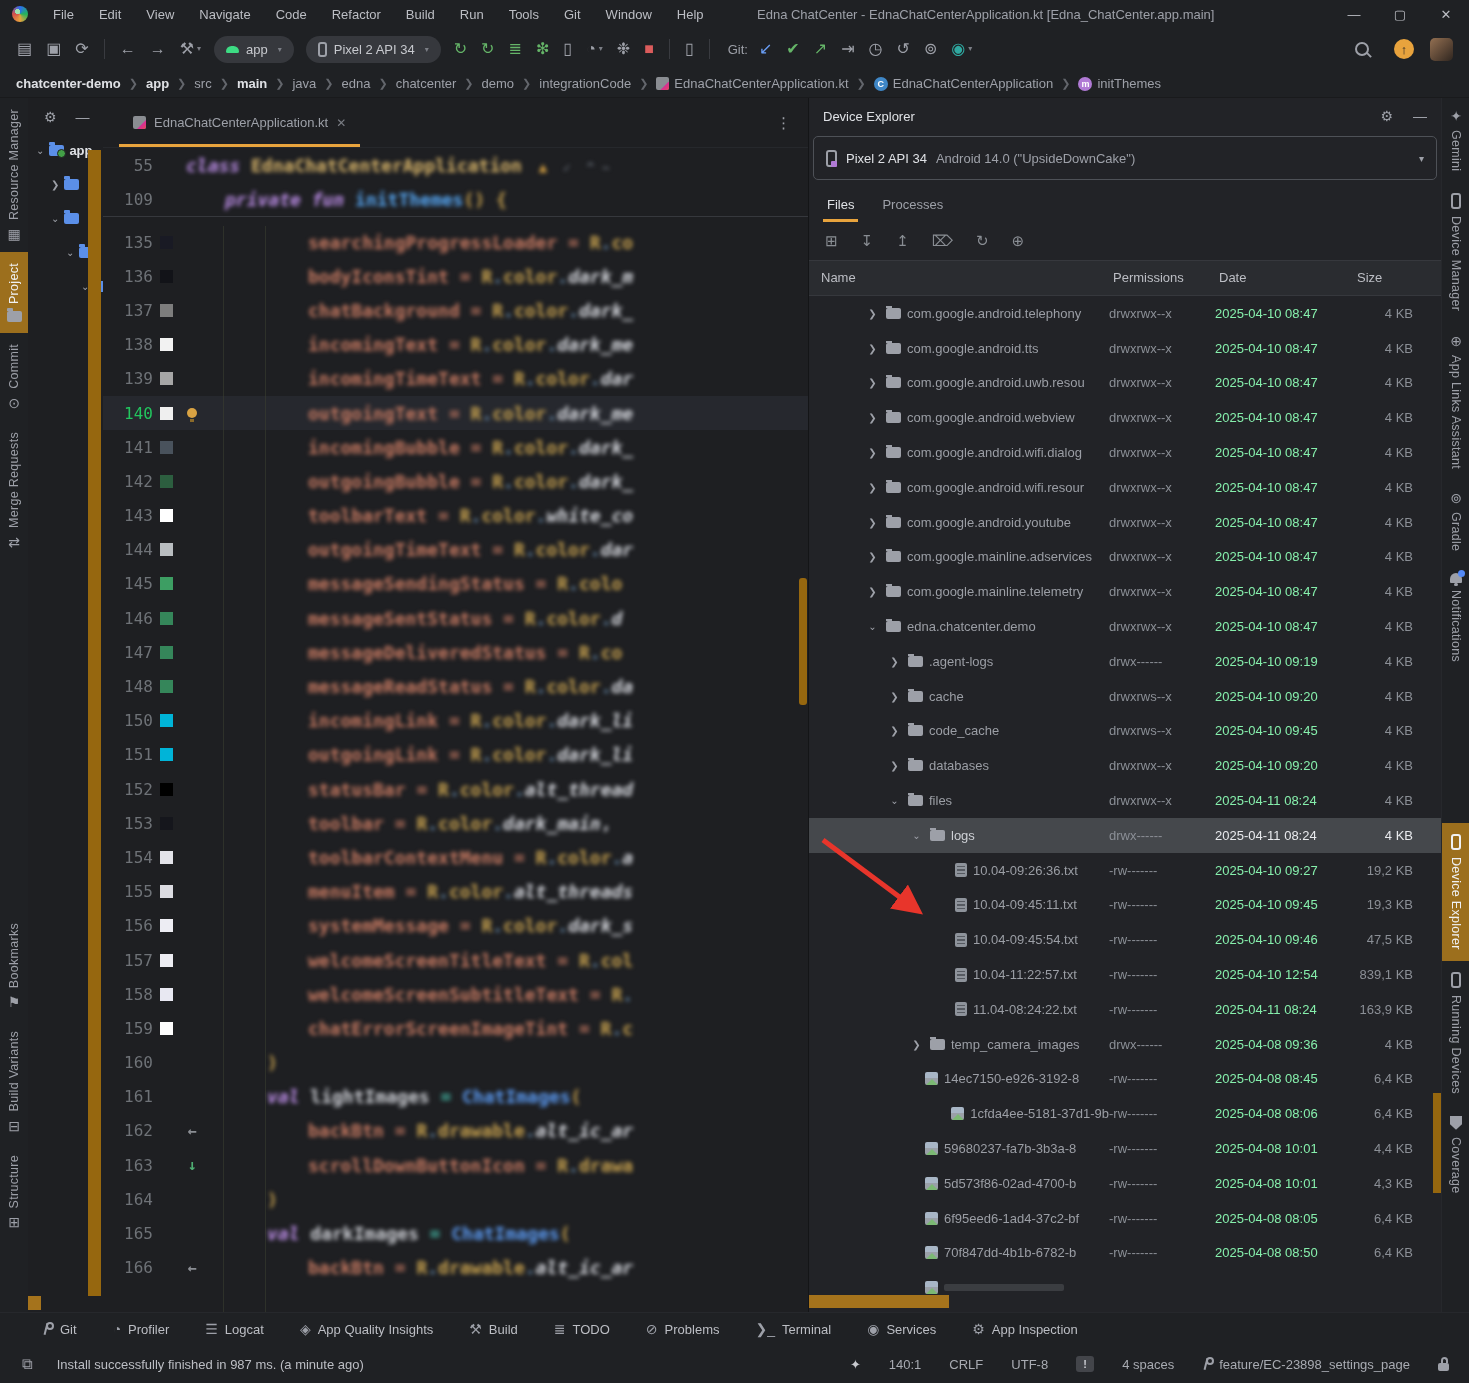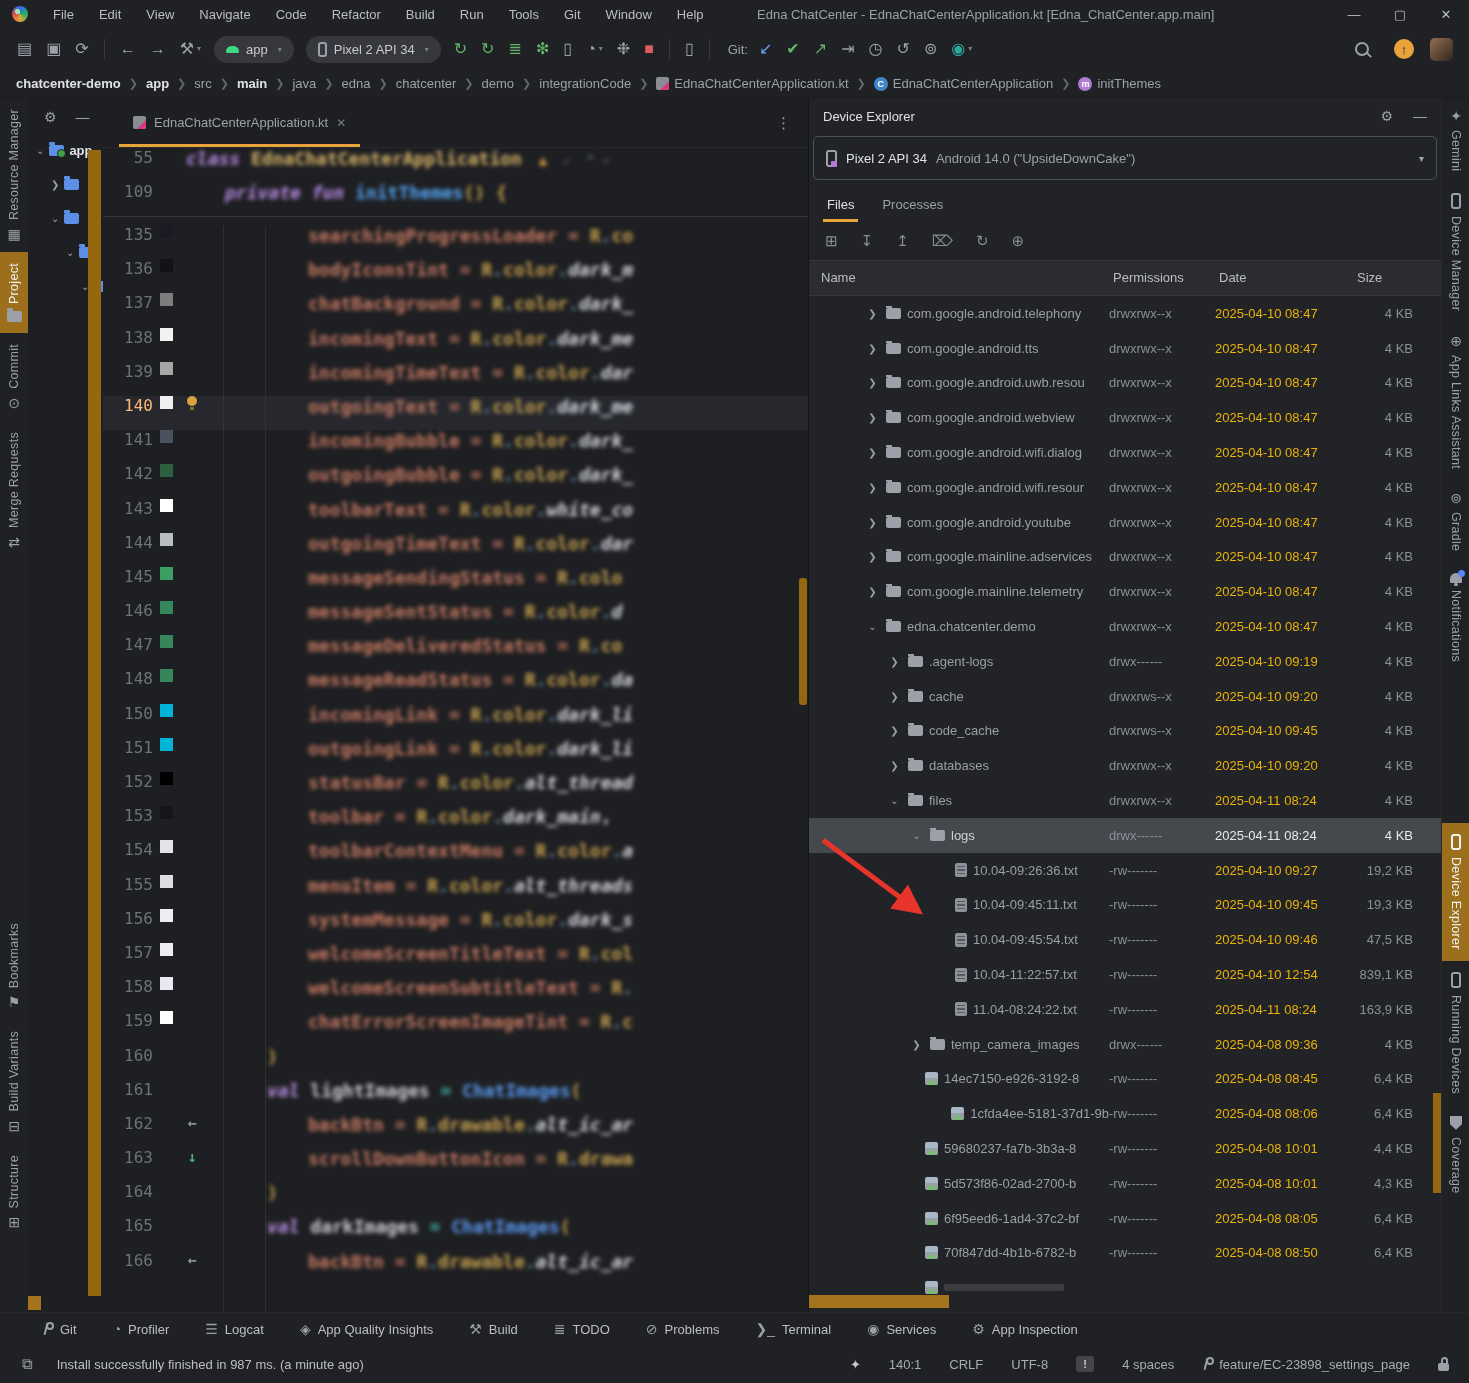--- a/index.html
+++ b/index.html
@@ -73,29 +73,29 @@
   .pp-vscroll{position:absolute;left:60px;top:52px;width:13px;height:1146px;background:#96670f}
   .pp-hscroll{position:absolute;left:0;top:1198px;width:13px;height:14px;background:#a5731c}
   
   #editor{position:absolute;left:103px;top:98px;width:705px;height:1214px;background:#1e1f22;overflow:hidden}
   #tabbar{height:50px;border-bottom:1px solid #26282c;display:flex;align-items:flex-end;position:relative;box-sizing:border-box}
   .etab{display:flex;align-items:center;gap:8px;height:46px;padding:0 14px;font-size:13px;color:#9da0a8;border-bottom:3px solid #e8a33d;margin-left:16px;box-sizing:border-box}
   .etab-close{color:#7b7e85;font-size:12px}
   .tab-menu{position:absolute;right:16px;top:16px;color:#9da0a8;font-size:15px;letter-spacing:1px}
   #code-area{position:absolute;left:0;top:50px;right:0;bottom:0;overflow:hidden}
   .guide{position:absolute;top:78px;bottom:0;width:1px;background:#3d3f32;opacity:.55}
-  .code-line{display:flex;align-items:flex-start;height:34.2px;font-family:"DejaVu Sans Mono",monospace;font-size:18px;font-weight:700;flex:none}
+  .code-line{display:flex;align-items:center;height:34.2px;font-family:"DejaVu Sans Mono",monospace;font-size:18px;font-weight:700;flex:none}
   .code-line.pinned{height:34px}
   .ln{width:50px;text-align:right;color:#6e7277;font-size:16px;font-weight:400;flex:none;font-family:"DejaVu Sans Mono",monospace}
   .swc{width:26px;display:flex;justify-content:center;flex:none}
   .swc i{width:13px;height:13px;display:block}
   .gic{width:26px;flex:none;display:flex;justify-content:center;align-items:center;font-size:15px}
   .code{white-space:pre;filter:blur(2.2px)}
   .hl{background:#26282e}
-  .hl .ln{color:#fdba74}
+  .hl .ln{color:#22c55e}
   .pin-sep{height:8px;border-top:1px solid #36383d}
   .i-bulb{width:10px;height:10px;border-radius:50%;background:#d9a343;position:relative}
   .i-bulb::after{content:"";position:absolute;left:3px;bottom:-4px;width:4px;height:3px;background:#8a6a2a}
   .ga-l{color:#8b8e94}.ga-d{color:#4fae73}
   .tk-k{color:#bd8ee8;font-style:italic}
   .tk-f{color:#57a8f5}
   .tk-p{color:#c77a62}
   .tk-o{color:#c77a62}
   .tk-g{color:#c8a24f}
   .tk-n{color:#d8b56a}
@@ -124,21 +124,21 @@
   .dp-tools{height:38px;display:flex;align-items:center;padding-left:16px;gap:23px;color:#898d93;font-size:15px}
   .dp-thead{height:36px;background:#2a2c30;border-top:1px solid #36383d;border-bottom:1px solid #36383d;position:relative;font-size:13px;color:#bcbec4;box-sizing:border-box}
   .dp-thead span{position:absolute;top:9px}
   .x-row{height:34.8px;display:flex;align-items:center;font-size:13px;color:#9b9ea5}
   .x-row.sel{background:#45484c}
   .x-row.sel .x-nm{color:#ced1d6}
   .x-row.sel .x-date,.x-row.sel .x-size{color:#e8eaed}
   .x-name{width:300px;overflow:hidden;display:flex;align-items:center;gap:6px;flex:none;white-space:nowrap;box-sizing:border-box}
   .x-ch{width:15px;font-size:10px;color:#9da0a8;flex:none;text-align:center}
   .x-perms{width:106px;flex:none;color:#8b8f96}
-  .x-date{width:138px;flex:none;color:#eab308}
+  .x-date{width:138px;flex:none;color:#86efac}
   .x-size{width:60px;flex:none;text-align:right;color:#8b8f96}
   .i-ftxt{width:12px;height:14px;background:#8e939b;border-radius:2px;position:relative;flex:none}
   .i-ftxt::after{content:"";position:absolute;left:2px;top:3px;right:2px;height:9px;background:repeating-linear-gradient(#565a61 0 1.5px,transparent 1.5px 3.5px)}
   .i-fimg{width:13px;height:13px;border-radius:2px;position:relative;overflow:hidden;flex:none;background:linear-gradient(#a8b6c6 0 45%,#9aa0a8 45%)}
   .i-fimg::after{content:"";position:absolute;bottom:0;left:1px;border-left:6px solid transparent;border-right:6px solid transparent;border-bottom:6px solid #7cb974}
   .partial-bar{height:7px;background:#5a5d62;border-radius:2px;opacity:.45;margin-right:10px}
   .dp-vscroll{position:absolute;left:624px;top:995px;width:8px;height:100px;background:#96670f}
   .dp-hscroll{position:absolute;left:0;top:1197px;width:140px;height:13px;background:#a5731c}
   #arrow-svg{position:absolute;left:0;top:726px;pointer-events:none}
   
@@ -899,21 +899,21 @@
           <span class="i-fimg"></span>
           <span class="x-nm">59680237-fa7b-3b3a-8</span>
         </div>
         <div class="x-perms">-rw-------</div>
         <div class="x-date">2025-04-08 10:01</div>
         <div class="x-size">4,4 KB</div>
       </div>
       <div class="x-row">
         <div class="x-name" style="padding-left: 116px;">
           <span class="i-fimg"></span>
-          <span class="x-nm">5d573f86-02ad-2700-b</span>
+          <span class="x-nm">5d573f86-02ad-4700-b</span>
         </div>
         <div class="x-perms">-rw-------</div>
         <div class="x-date">2025-04-08 10:01</div>
         <div class="x-size">4,3 KB</div>
       </div>
       <div class="x-row">
         <div class="x-name" style="padding-left: 116px;">
           <span class="i-fimg"></span>
           <span class="x-nm">6f95eed6-1ad4-37c2-bf</span>
         </div>

